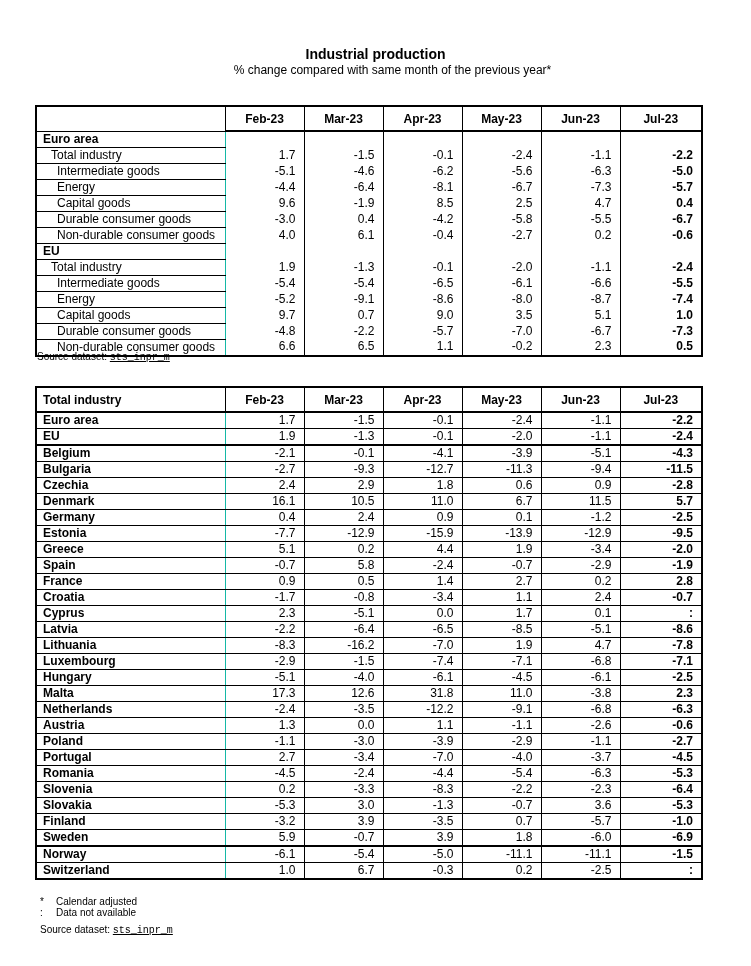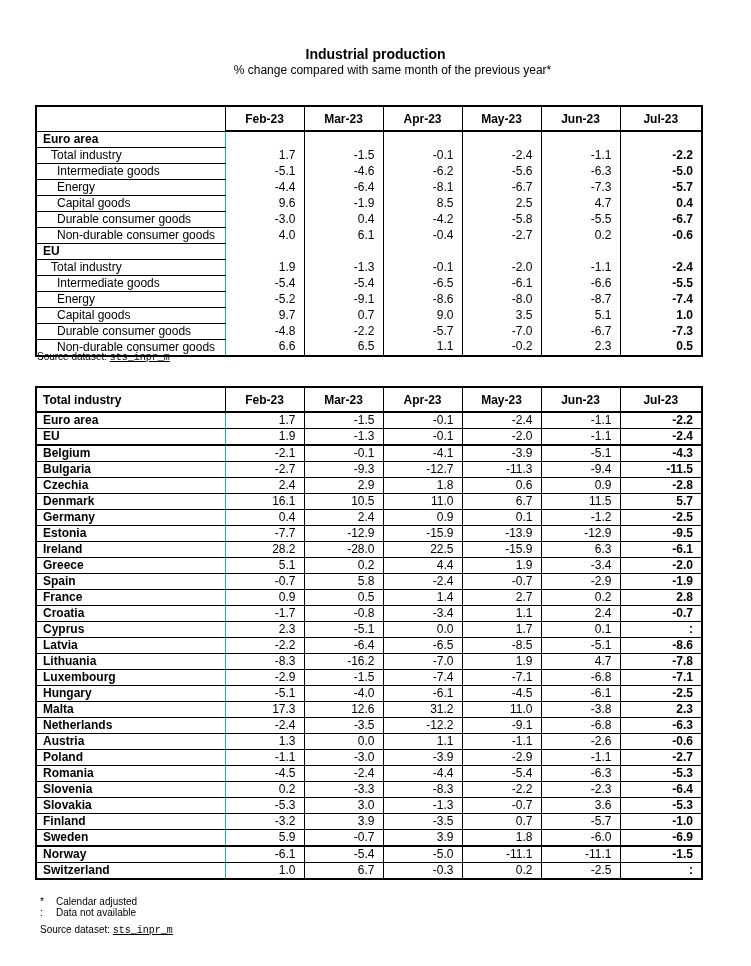--- a/index.html
+++ b/index.html
@@ -281,29 +281,20 @@
       <tr>
         <td class="lab">Estonia</td>
         <td class="num">-7.7</td>
         <td class="num">-12.9</td>
         <td class="num">-15.9</td>
         <td class="num">-13.9</td>
         <td class="num">-12.9</td>
         <td class="num bold">-9.5</td>
       </tr>
       <tr>
-        <td class="lab">Ireland</td>
-        <td class="num">28.2</td>
-        <td class="num">-28.0</td>
-        <td class="num">22.5</td>
-        <td class="num">-15.9</td>
-        <td class="num">6.3</td>
-        <td class="num bold">-6.1</td>
-      </tr>
-      <tr>
         <td class="lab">Greece</td>
         <td class="num">5.1</td>
         <td class="num">0.2</td>
         <td class="num">4.4</td>
         <td class="num">1.9</td>
         <td class="num">-3.4</td>
         <td class="num bold">-2.0</td>
       </tr>
       <tr>
         <td class="lab">Spain</td>
@@ -374,21 +365,21 @@
         <td class="num">-4.0</td>
         <td class="num">-6.1</td>
         <td class="num">-4.5</td>
         <td class="num">-6.1</td>
         <td class="num bold">-2.5</td>
       </tr>
       <tr>
         <td class="lab">Malta</td>
         <td class="num">17.3</td>
         <td class="num">12.6</td>
-        <td class="num">31.2</td>
+        <td class="num">31.8</td>
         <td class="num">11.0</td>
         <td class="num">-3.8</td>
         <td class="num bold">2.3</td>
       </tr>
       <tr>
         <td class="lab">Netherlands</td>
         <td class="num">-2.4</td>
         <td class="num">-3.5</td>
         <td class="num">-12.2</td>
         <td class="num">-9.1</td>
@@ -405,20 +396,29 @@
         <td class="num bold">-0.6</td>
       </tr>
       <tr>
         <td class="lab">Poland</td>
         <td class="num">-1.1</td>
         <td class="num">-3.0</td>
         <td class="num">-3.9</td>
         <td class="num">-2.9</td>
         <td class="num">-1.1</td>
         <td class="num bold">-2.7</td>
+      </tr>
+      <tr>
+        <td class="lab">Portugal</td>
+        <td class="num">2.7</td>
+        <td class="num">-3.4</td>
+        <td class="num">-7.0</td>
+        <td class="num">-4.0</td>
+        <td class="num">-3.7</td>
+        <td class="num bold">-4.5</td>
       </tr>
       <tr>
         <td class="lab">Romania</td>
         <td class="num">-4.5</td>
         <td class="num">-2.4</td>
         <td class="num">-4.4</td>
         <td class="num">-5.4</td>
         <td class="num">-6.3</td>
         <td class="num bold">-5.3</td>
       </tr>

